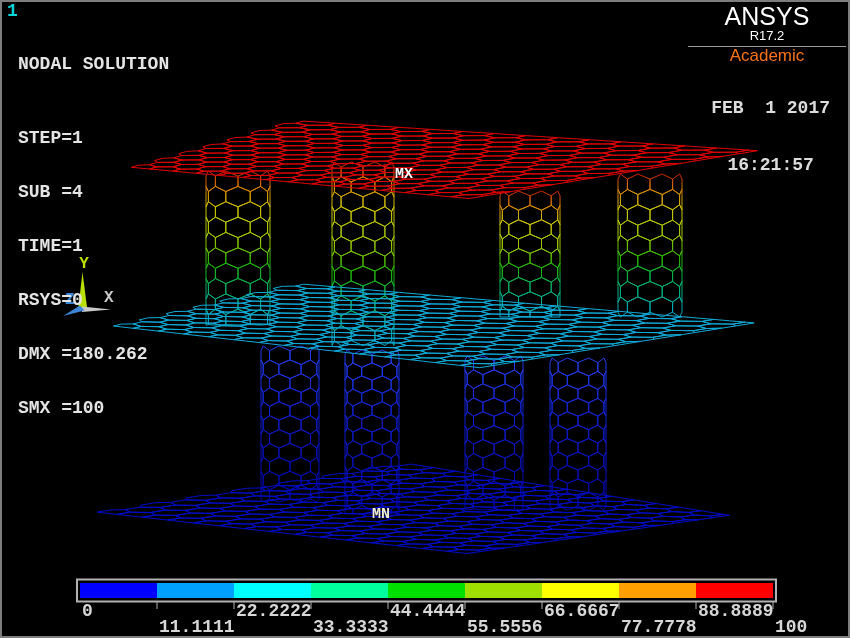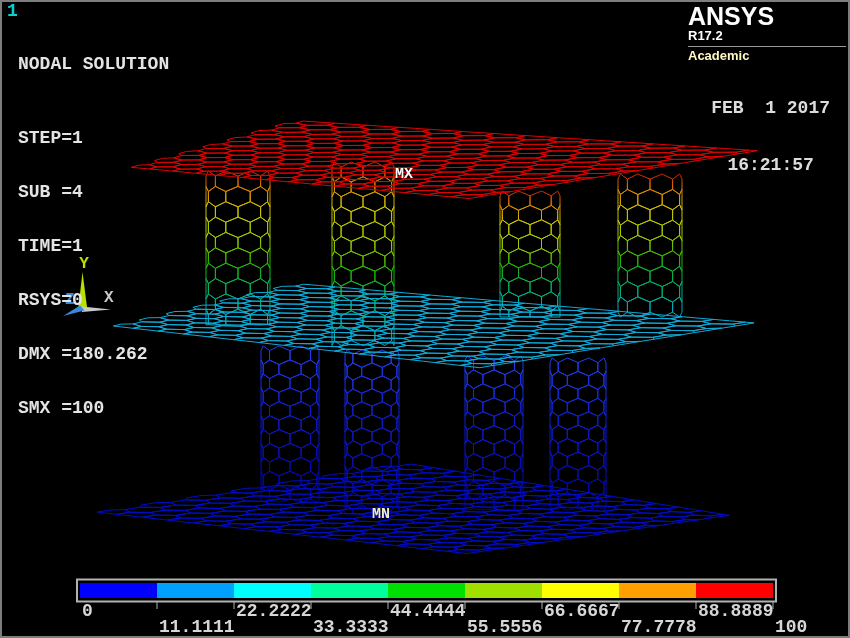--- a/index.html
+++ b/index.html
@@ -2,26 +2,26 @@
 <html><head>
 <meta charset="utf-8">
 <style>
   html,body{margin:0;padding:0;background:#000;}
   #app{position:relative;width:850px;height:638px;background:#000;overflow:hidden;}
   .frame{position:absolute;inset:0;border:2px solid #7d7d7d;pointer-events:none;z-index:20;}
   .mono{font-family:"Liberation Mono","DejaVu Sans Mono",monospace;font-weight:bold;}
   .plotnum{position:absolute;left:7px;top:1px;color:#00d4d4;font-size:18px;z-index:5;}
   .hdr{position:absolute;left:18px;top:19px;color:#e4e4e4;font-size:18px;line-height:18px;white-space:pre;z-index:5;}
   .hdr-title{margin-bottom:20px;}
-  .brand{position:absolute;top:4px;right:4px;width:158px;text-align:left;color:#ffffff;
-         font-family:"Liberation Sans",sans-serif;font-weight:bold;z-index:5;}
+  .brand{position:absolute;top:4px;right:4px;width:158px;text-align:center;color:#ffffff;
+         font-family:"Liberation Sans",sans-serif;font-weight:normal;z-index:5;}
   .brand-logo{font-size:25px;line-height:25px;}
   .brand-release{font-size:13px;line-height:14px;}
   .brand-rule{border-bottom:1px solid #9a9a9a;margin:3px 0 2px 0;}
-  .brand-license{font-size:13px;line-height:14px;color:#fef9c3;}
+  .brand-license{font-size:17px;line-height:14px;color:#f97316;}
   .datetime{position:absolute;top:61px;right:20px;text-align:center;color:#dcdcdc;
             font-size:18px;line-height:19px;white-space:pre;z-index:5;}
   #scene{position:absolute;left:0;top:0;z-index:1;}
   #scene text{font-family:"Liberation Mono","DejaVu Sans Mono",monospace;font-weight:bold;}
   .legend-text{fill:#d6d6d6;font-size:18px;}
   .triad-text{font-size:16px;}
   .anno-text{font-size:15px;}
 </style>
 </head>
 <body>

